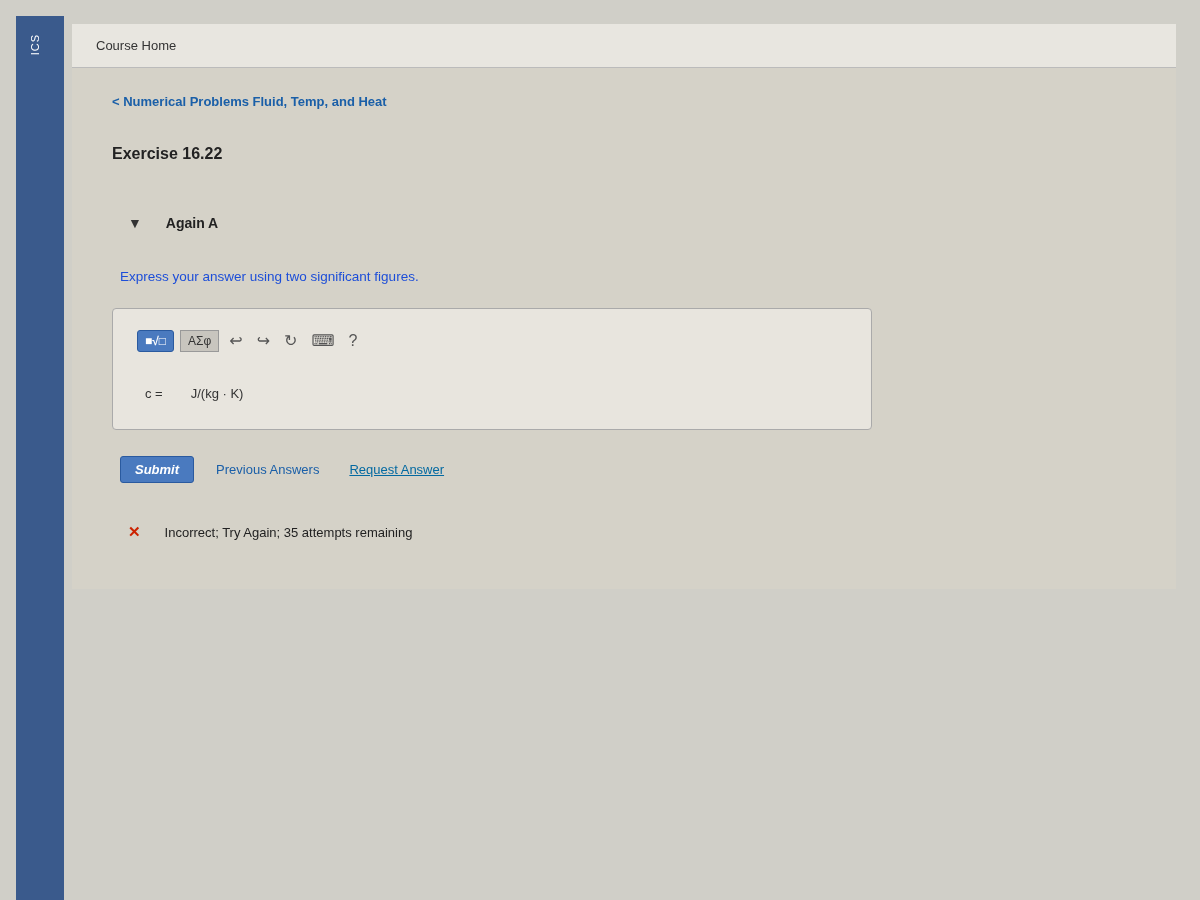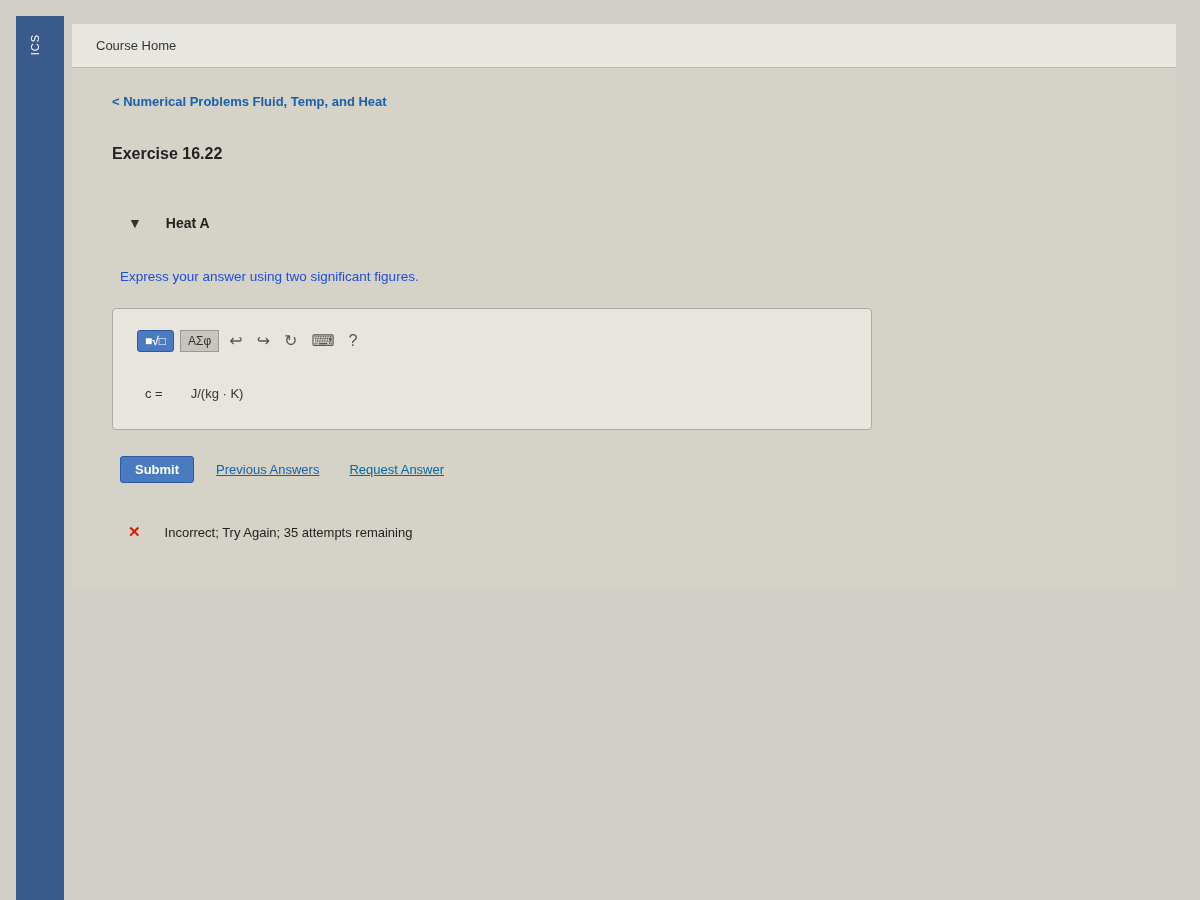--- a/index.html
+++ b/index.html
@@ -192,26 +192,26 @@
 
     .submit-btn {
       background-color: #4a7abf;
       border: 1px solid #2a5a9f;
       border-radius: 3px;
       color: white;
       font-size: 13px;
       font-weight: bold;
       padding: 5px 14px;
       cursor: pointer;
+      font-style: italic;
     }
 
     .prev-answers-link {
       color: #1a5fa8;
       font-size: 13px;
-      text-decoration: underline;
       cursor: pointer;
     }
 
     .request-answer-link {
       color: #0369a1;
       font-size: 13px;
       text-decoration: underline;
       cursor: pointer;
     }
 
@@ -249,21 +249,21 @@
     <a class="breadcrumb-link">&lt; Numerical Problems Fluid, Temp, and Heat</a>
 
     
     <div class="exercise-title">Exercise 16.22</div>
 
     
     <div class="part-section">
 
       <div class="part-header">
         <span class="part-arrow">▼</span>
-        <span class="part-label">Heat A</span>
+        <span class="part-label">Again A</span>
       </div>
 
       <p class="question-sub">Express your answer using two significant figures.</p>
 
       <div class="answer-container">
 
         <div class="toolbar-row">
           <button class="toolbar-btn">■√□</button>
           <button class="toolbar-btn-symbol">ΑΣφ</button>
           <button class="toolbar-icon-btn">↩</button>

